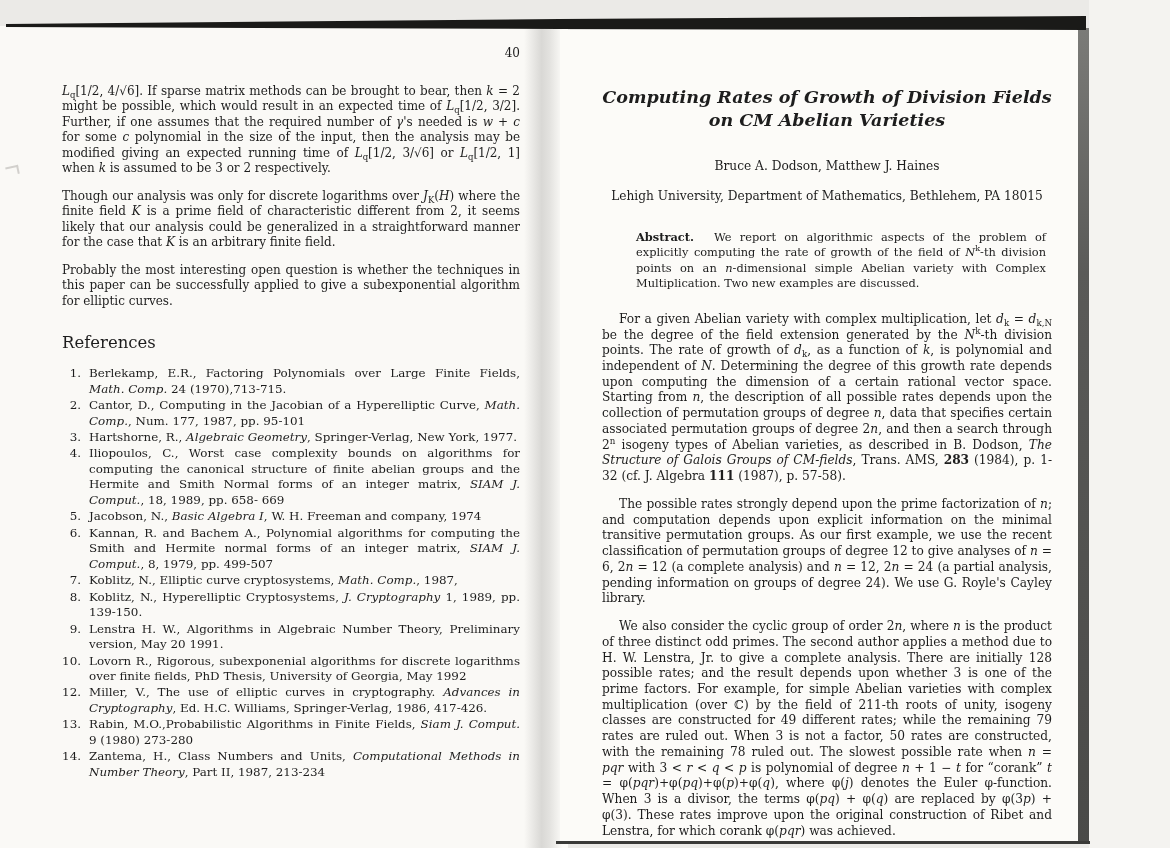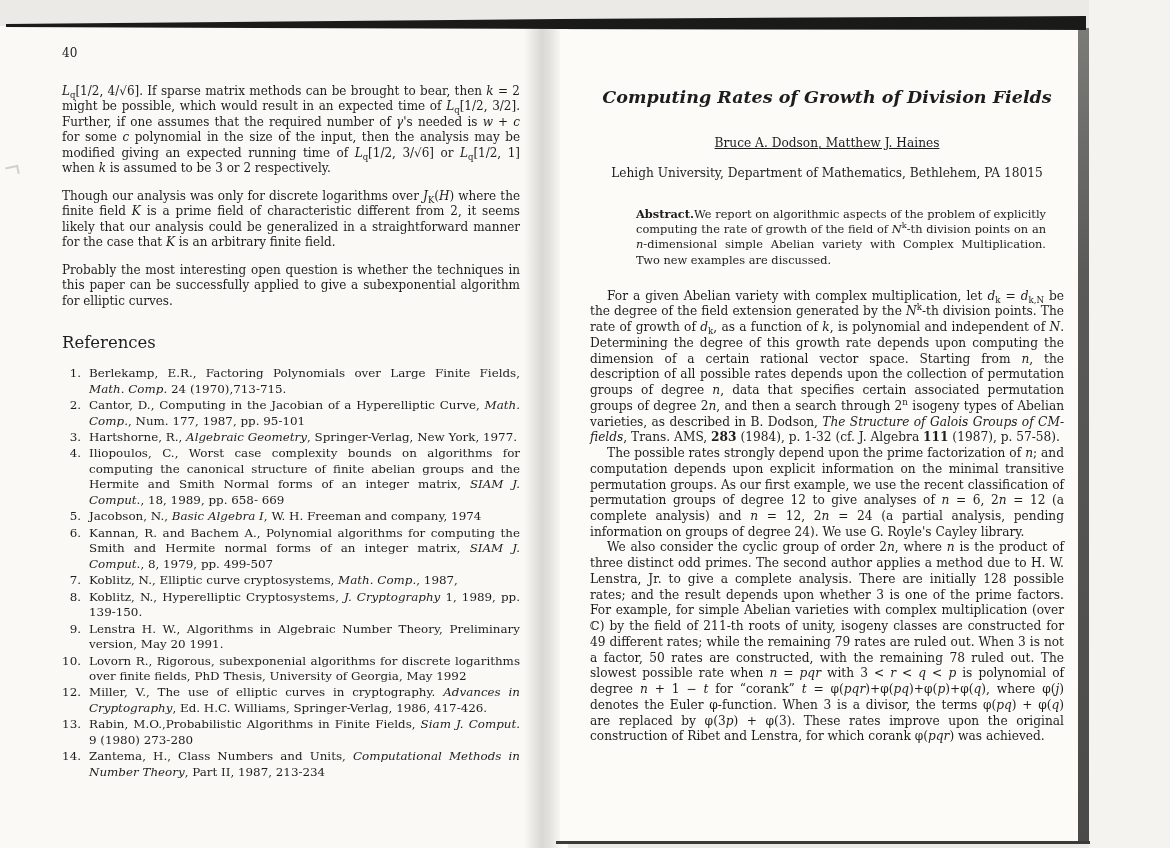--- a/index.html
+++ b/index.html
@@ -17,36 +17,36 @@
   .right-page{position:absolute;left:560px;top:30px;width:518px;height:811px;background:#fcfbf8;overflow:hidden;}
   .edge-strip{position:absolute;left:1078px;top:28px;width:11px;height:815px;
     background:linear-gradient(180deg,#7b7b78 0%,#5a5a58 30%,#4a4a48 100%);}
   .bottom-line{position:absolute;left:556px;top:841px;width:534px;height:3px;background:#3a3a38;}
   .top-bar{position:absolute;left:0;top:0;width:1170px;height:40px;}
   .smudge{position:absolute;left:6px;top:166px;width:11px;height:7px;
     border-top:2px solid #c2c0bc;border-right:2px solid #c2c0bc;transform:rotate(-12deg);opacity:.7;}
 
   
   .lp-content{position:absolute;left:62px;top:46px;width:458px;}
-  .page-num{text-align:left;font-size:12px;margin:0 0 24px 0;}
+  .page-num{text-align:right;font-size:12px;margin:0 0 24px 0;}
   .body-para{margin:0 0 12px 0;font-size:12px;line-height:1.29;text-align:justify;}
   .refs-heading{font-size:16.5px;font-weight:normal;margin:24px 0 14px 0;}
   .ref-row{display:flex;font-size:11.9px;line-height:1.3;margin:0 0 1px 0;}
   .ref-num{flex:0 0 19px;text-align:right;margin-right:8px;}
   .ref-text{flex:1;text-align:justify;}
 
   
   .rp-content{position:absolute;left:590px;top:86px;width:474px;}
   .title{text-align:center;font-weight:bold;font-size:17.5px;line-height:1.32;font-style:italic;}
-  .authors{text-align:center;font-size:12.2px;margin-top:27px;text-decoration:underline;}
+  .authors{text-align:center;font-size:12.2px;margin-top:27px;}
   .affil{text-align:center;font-size:12.2px;margin-top:16px;}
   .abstract{margin:27px 18px 0 46px;font-size:11.4px;line-height:1.33;text-align:justify;}
-  .alabel{font-weight:bold;margin-right:0;}
+  .alabel{font-weight:bold;margin-right:20px;}
   .rp-body{margin-top:21px;font-size:12.2px;line-height:1.29;text-align:justify;}
-  .rp-body p{margin:0;text-indent:17px;}
+  .rp-body p{margin:12px;text-indent:17px;}
   sub,sup{font-size:71%;line-height:0;}
 </style>
 </head>
 <body>
 
 <div class="scanner-margin"></div>
 
 <div class="left-page"></div>
 
 <div class="gutter"></div>
@@ -122,20 +122,21 @@
   </div>
   <div class="ref-row">
     <span class="ref-num">14.</span>
     <span class="ref-text">Zantema, H., Class Numbers and Units, <i>Computational Methods in Number Theory</i>, Part II, 1987, 213-234</span>
   </div>
 </div>
 
 <div class="rp-content">
   <div class="title">
     <div>Computing Rates of Growth of Division Fields</div>
+    <div>on CM Abelian Varieties</div>
   </div>
   <div class="authors">Bruce A. Dodson, Matthew J. Haines</div>
   <div class="affil">Lehigh University, Department of Mathematics, Bethlehem, PA 18015</div>
   <div class="abstract">
     <span class="alabel">Abstract.</span><span>We report on algorithmic aspects of the problem of explicitly computing the rate of growth of the field of <i>N</i><sup>k</sup>-th division points on an <i>n</i>-dimensional simple Abelian variety with Complex Multiplication. Two new examples are discussed.</span>
   </div>
   <div class="rp-body">
     <p>For a given Abelian variety with complex multiplication, let <i>d</i><sub>k</sub> = <i>d</i><sub>k,N</sub> be the degree of the field extension generated by the <i>N</i><sup>k</sup>-th division points. The rate of growth of <i>d</i><sub>k</sub>, as a function of <i>k</i>, is polynomial and independent of <i>N</i>. Determining the degree of this growth rate depends upon computing the dimension of a certain rational vector space. Starting from <i>n</i>, the description of all possible rates depends upon the collection of permutation groups of degree <i>n</i>, data that specifies certain associated permutation groups of degree 2<i>n</i>, and then a search through 2<sup>n</sup> isogeny types of Abelian varieties, as described in B. Dodson, <i>The Structure of Galois Groups of CM-fields</i>, Trans. AMS, <b>283</b> (1984), p. 1-32 (cf. J. Algebra <b>111</b> (1987), p. 57-58).</p>
     <p>The possible rates strongly depend upon the prime factorization of <i>n</i>; and computation depends upon explicit information on the minimal transitive permutation groups. As our first example, we use the recent classification of permutation groups of degree 12 to give analyses of <i>n</i> = 6, 2<i>n</i> = 12 (a complete analysis) and <i>n</i> = 12, 2<i>n</i> = 24 (a partial analysis, pending information on groups of degree 24). We use G. Royle's Cayley library.</p>
     <p>We also consider the cyclic group of order 2<i>n</i>, where <i>n</i> is the product of three distinct odd primes. The second author applies a method due to H. W. Lenstra, Jr. to give a complete analysis. There are initially 128 possible rates; and the result depends upon whether 3 is one of the prime factors. For example, for simple Abelian varieties with complex multiplication (over ℂ) by the field of 211-th roots of unity, isogeny classes are constructed for 49 different rates; while the remaining 79 rates are ruled out. When 3 is not a factor, 50 rates are constructed, with the remaining 78 ruled out. The slowest possible rate when <i>n</i> = <i>pqr</i> with 3 &lt; <i>r</i> &lt; <i>q</i> &lt; <i>p</i> is polynomial of degree <i>n</i> + 1 − <i>t</i> for “corank” <i>t</i> = φ(<i>pqr</i>)+φ(<i>pq</i>)+φ(<i>p</i>)+φ(<i>q</i>), where φ(<i>j</i>) denotes the Euler φ-function. When 3 is a divisor, the terms φ(<i>pq</i>) + φ(<i>q</i>) are replaced by φ(3<i>p</i>) + φ(3). These rates improve upon the original construction of Ribet and Lenstra, for which corank φ(<i>pqr</i>) was achieved.</p>

